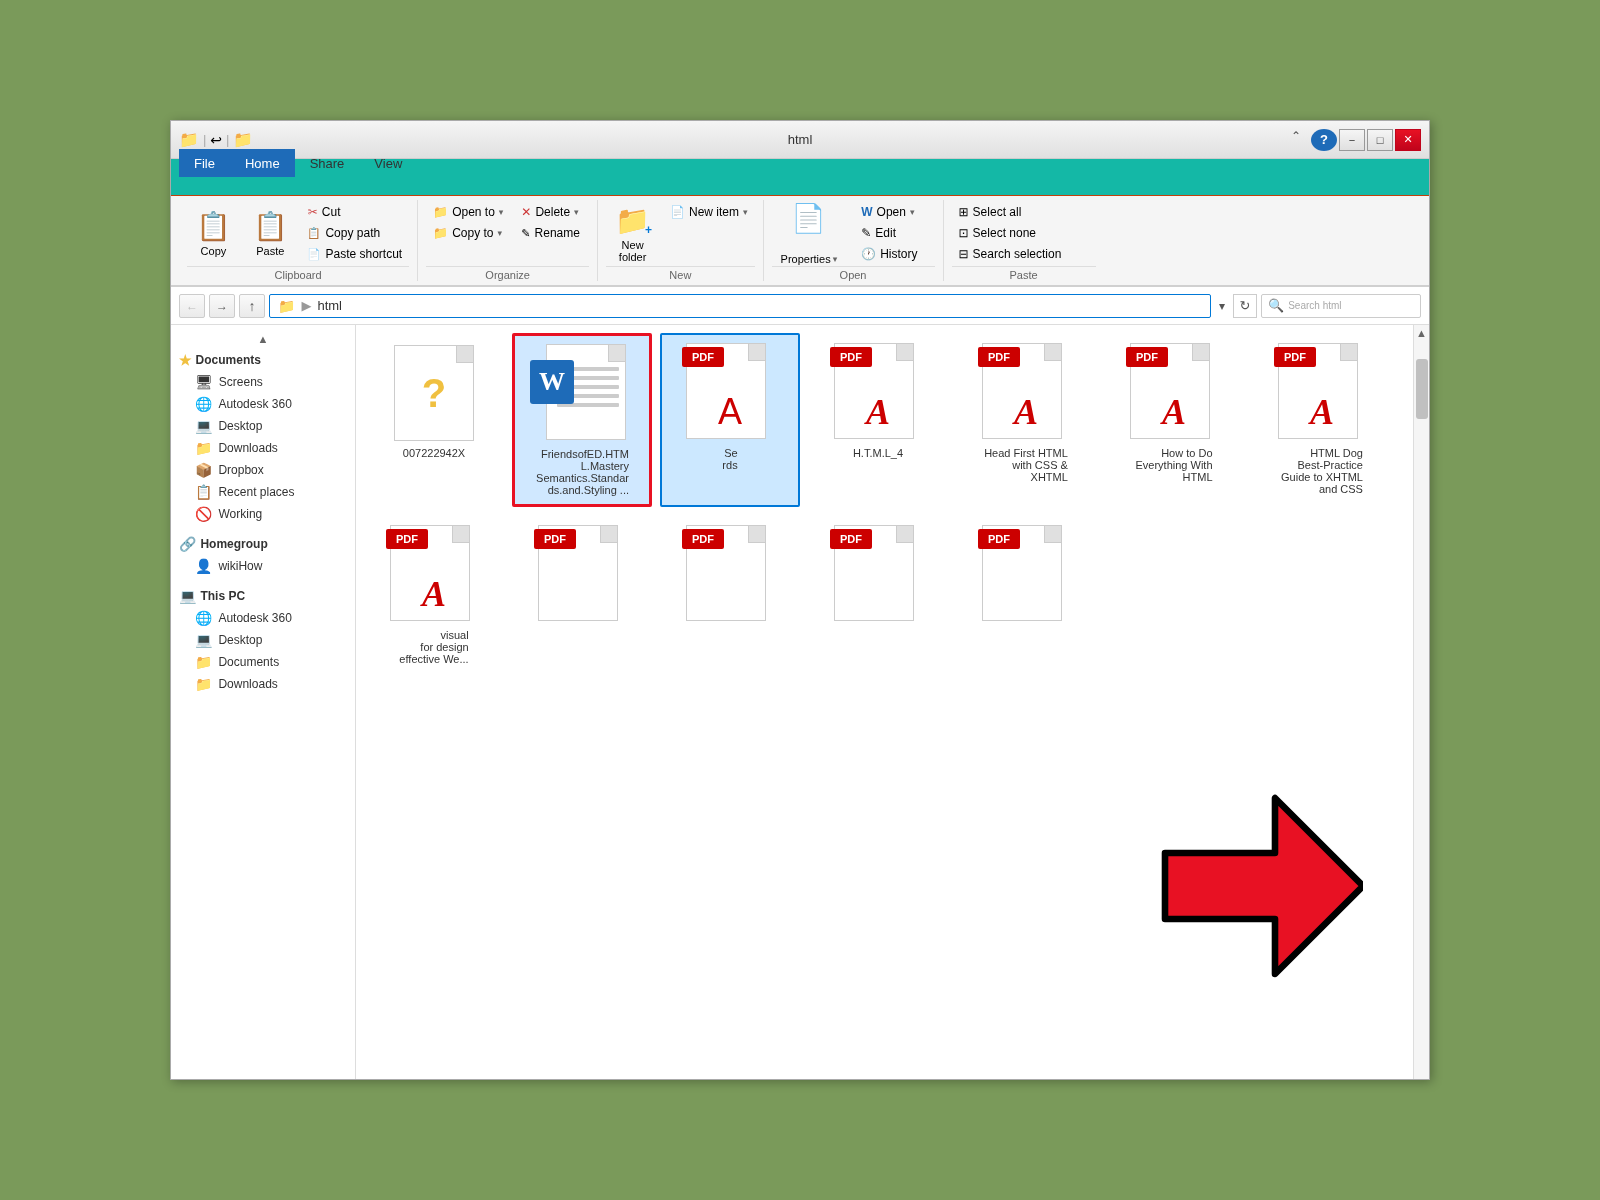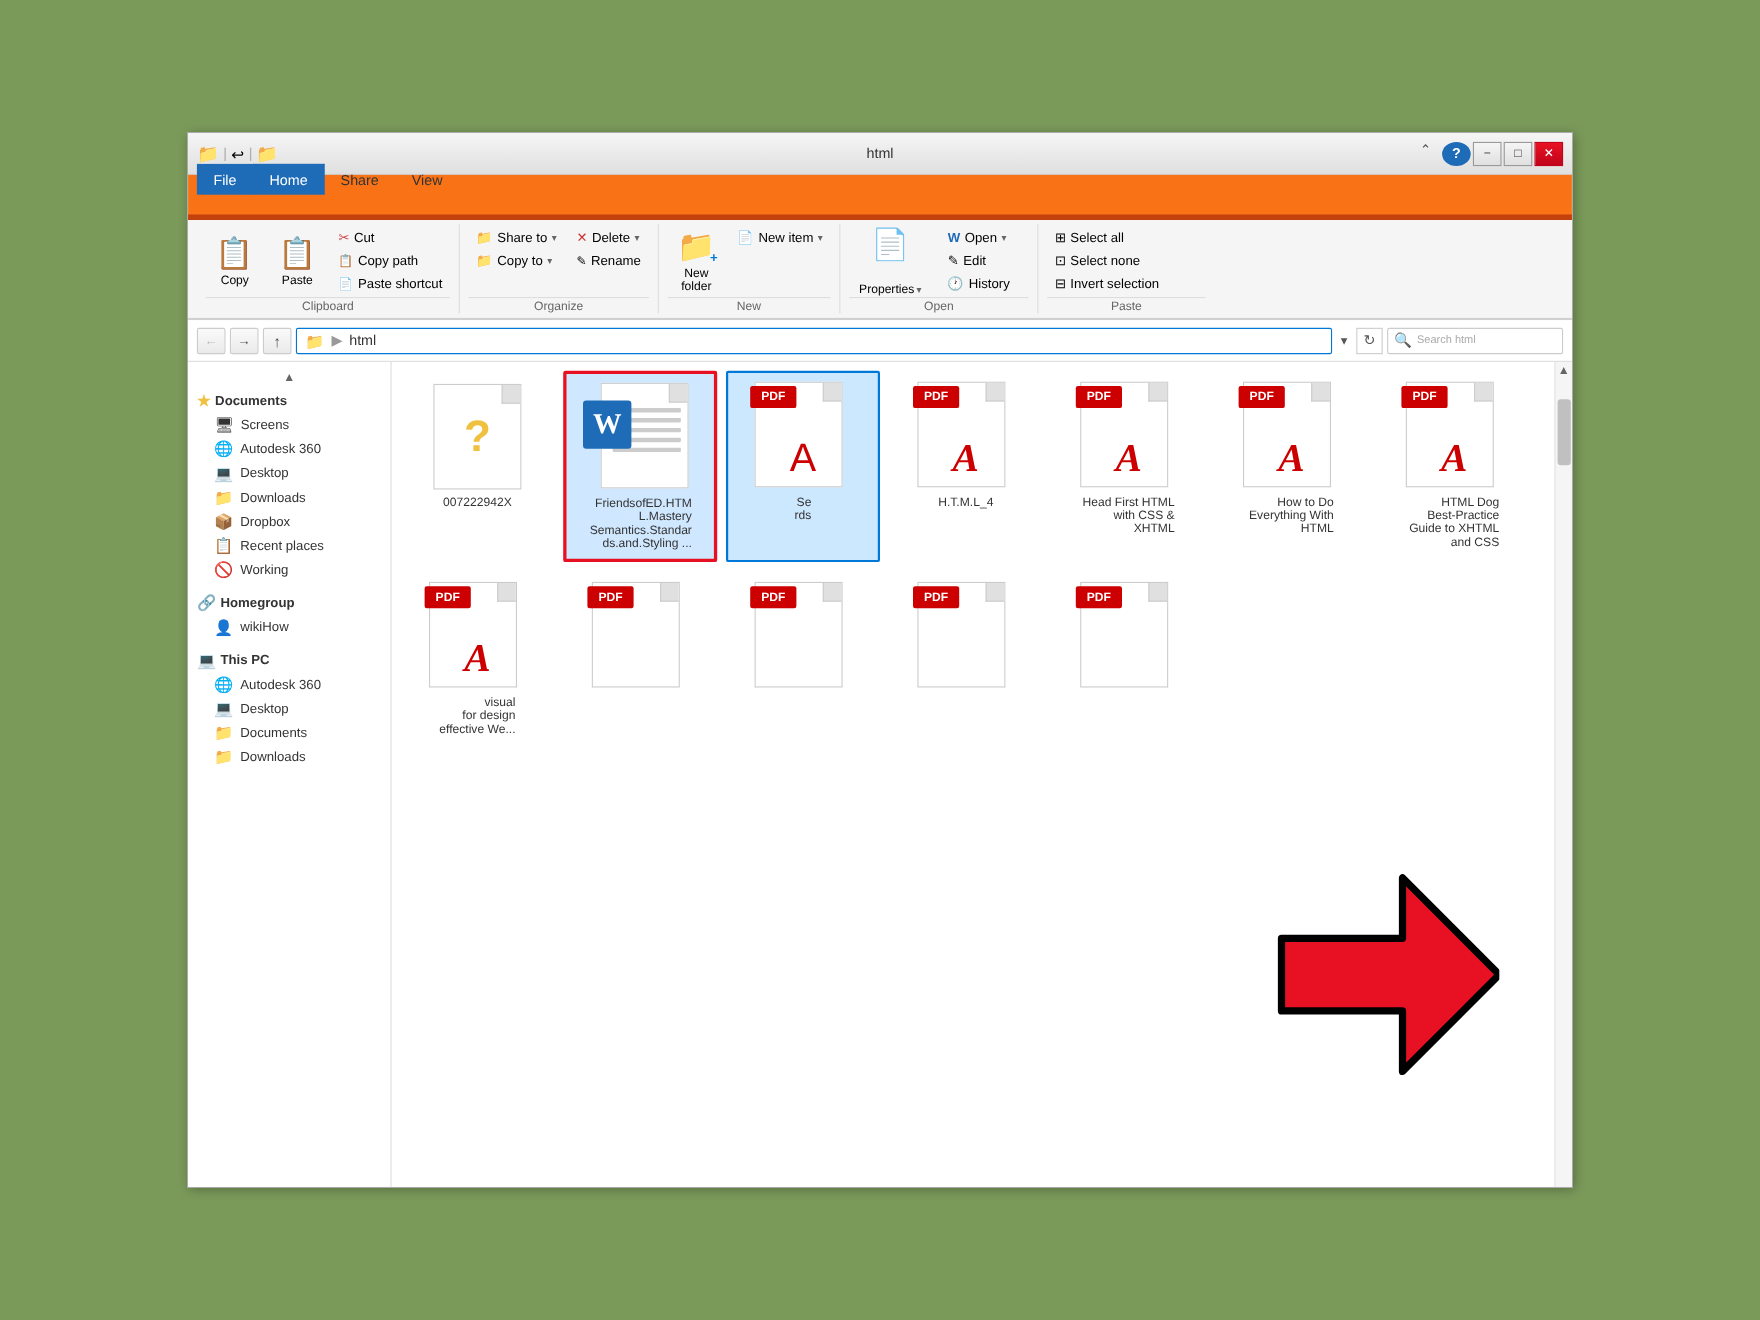--- a/index.html
+++ b/index.html
@@ -65,23 +65,23 @@
     }
     .ctrl-btn.close-btn {
       background: linear-gradient(to bottom, #e81123, #c0031b);
       color: white;
       border-color: #c0031b;
     }
     
     .ribbon-tabs {
       display: flex;
       align-items: flex-end;
-      background: #f97316;
+      background: #14b8a6;
       padding: 18px 8px;
-      border-bottom: 5px solid #c2410c;
+      border-bottom: 1px solid #c2410c;
       height: 32px;
     }
     .ribbon-tab {
       padding: 4px 14px;
       cursor: pointer;
       font-size: 13px;
       color: #333;
       border: 1px solid transparent;
       border-bottom: none;
       height: 28px;
@@ -565,21 +565,21 @@
         </div>
       </div>
       <div class="ribbon-group-label">Clipboard</div>
     </div>
 
     <div class="ribbon-group" style="min-width:180px;">
       <div class="ribbon-group-content">
         <div class="ribbon-col">
           <div class="ribbon-btn-small">
             <span style="color:#d4a020;">📁</span>
-            <span>Share to</span>
+            <span>Open to</span>
             <span class="expand-arrow">▾</span>
           </div>
           <div class="ribbon-btn-small">
             <span style="color:#d4a020;">📁</span>
             <span>Copy to</span>
             <span class="expand-arrow">▾</span>
           </div>
         </div>
         <div class="ribbon-col">
           <div class="ribbon-btn-small">
@@ -650,21 +650,21 @@
           <div class="ribbon-btn-small">
             <span style="font-size:12px;">⊞</span>
             <span>Select all</span>
           </div>
           <div class="ribbon-btn-small">
             <span style="font-size:12px;">⊡</span>
             <span>Select none</span>
           </div>
           <div class="ribbon-btn-small">
             <span style="font-size:12px;">⊟</span>
-            <span>Invert selection</span>
+            <span>Search selection</span>
           </div>
         </div>
       </div>
       <div class="ribbon-group-label">Paste</div>
     </div>
 
   </div>
 
   <div class="addressbar">
     <div class="nav-btn disabled">←</div>

